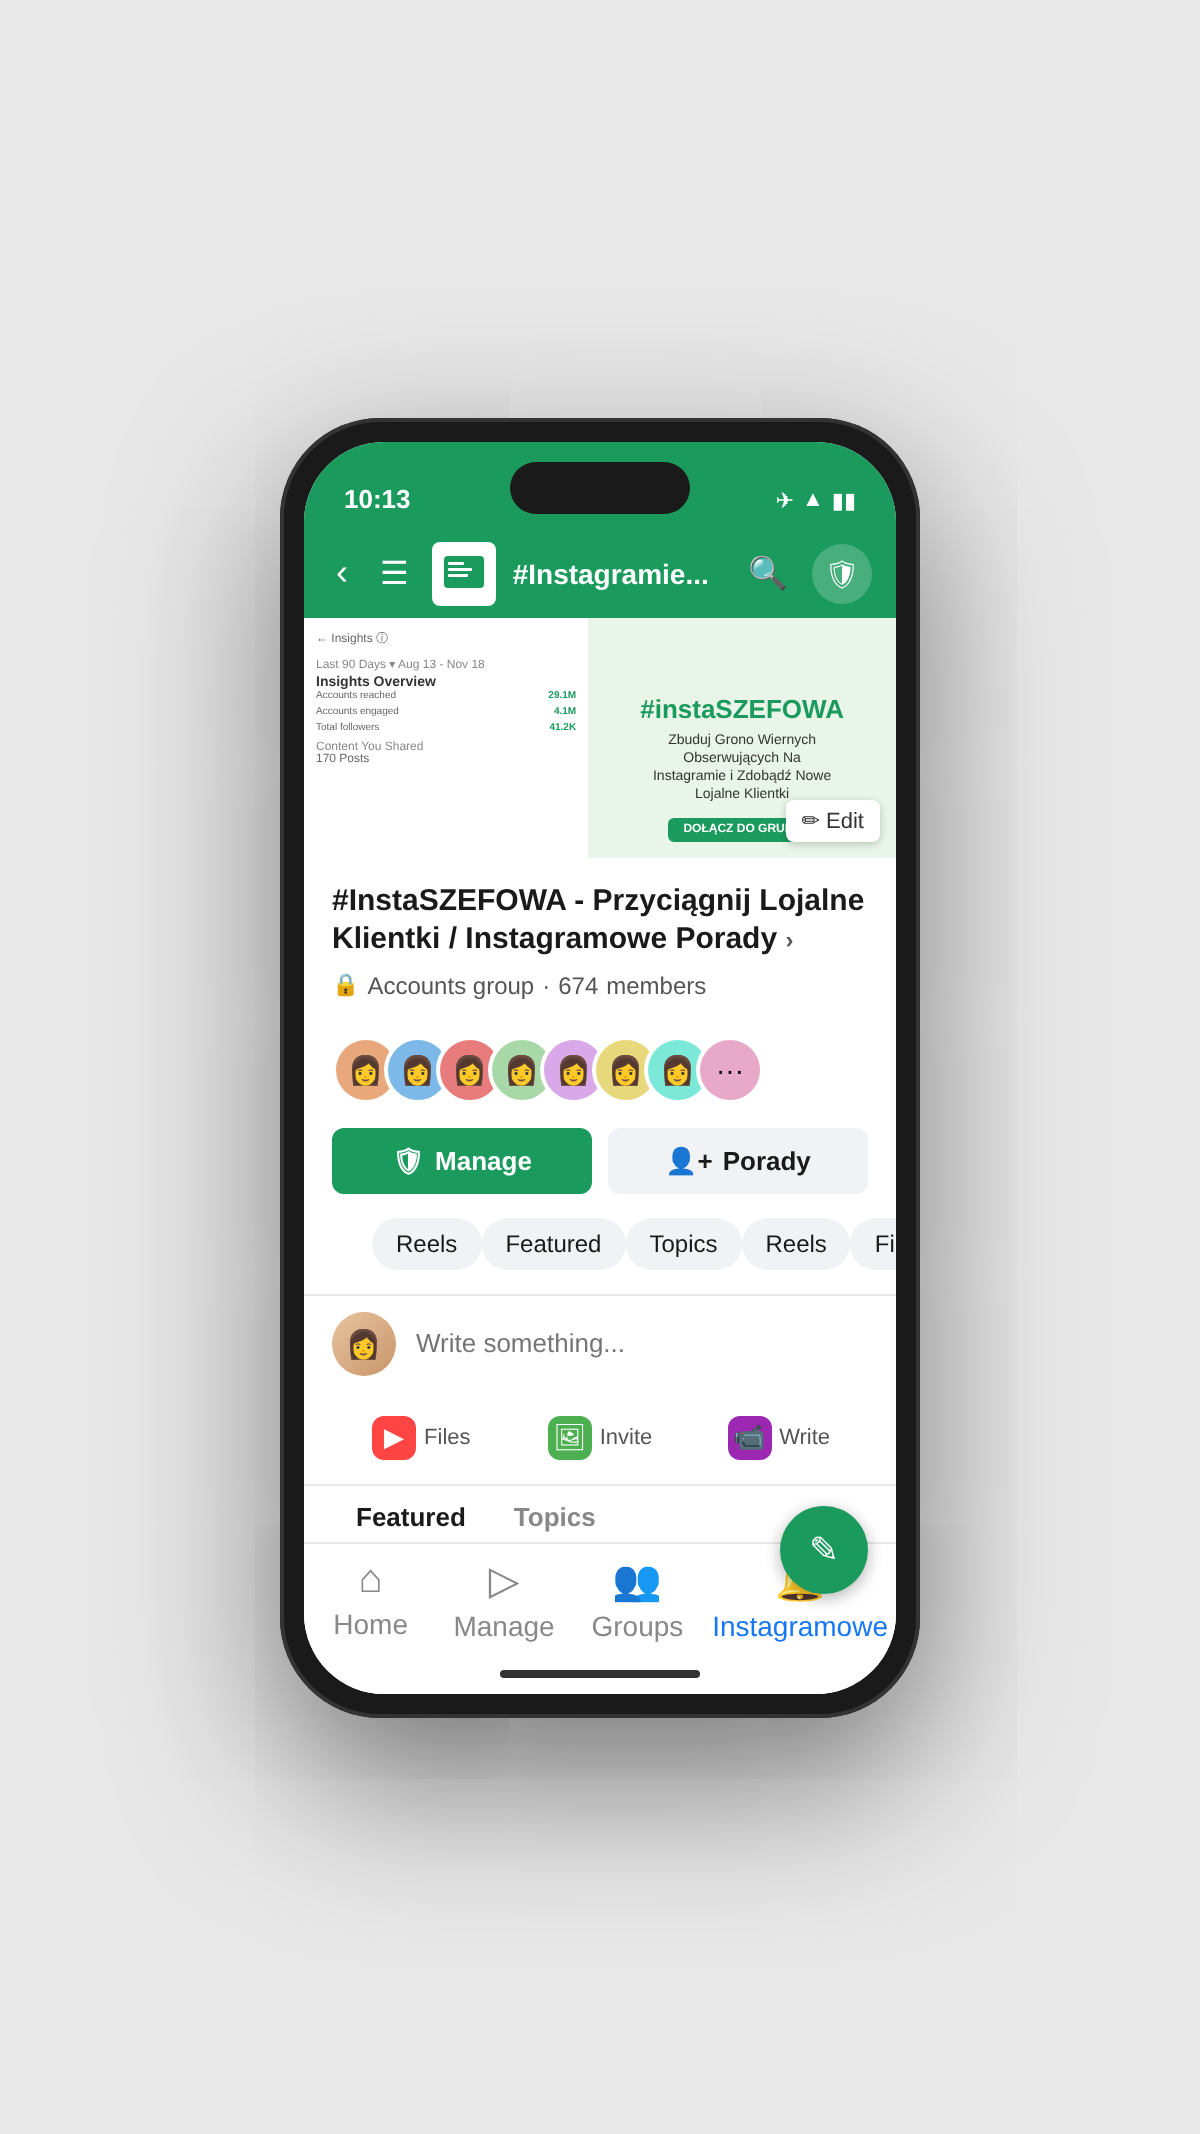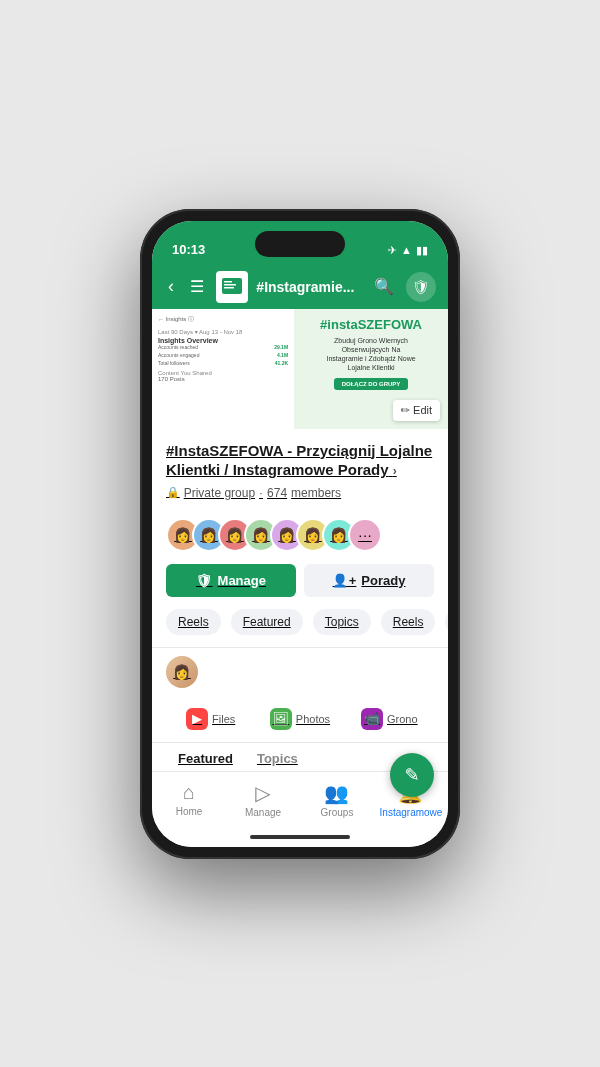--- a/index.html
+++ b/index.html
@@ -198,21 +198,21 @@
     .cover-right {
       position: absolute;
       right: 0;
       top: 0;
       width: 52%;
       height: 100%;
       background: #e8f5e8;
       display: flex;
       flex-direction: column;
       align-items: center;
-      justify-content: flex-start;
+      justify-content: flex-end;
       padding: 8px;
     }
 
     .cover-hashtag {
       font-size: 13px;
       font-weight: 800;
       color: #1a9a5c;
       text-align: center;
       margin-bottom: 4px;
     }
@@ -249,21 +249,20 @@
       box-shadow: 0 1px 4px rgba(0,0,0,0.2);
       cursor: pointer;
     }
 
     
     .content-area {
       flex: 1;
       overflow-y: auto;
       overflow-x: hidden;
       background: white;
-      text-decoration: underline;
     }
 
     .group-info {
       padding: 12px 14px 8px;
     }
 
     .group-title {
       font-size: 15px;
       font-weight: 700;
       color: #1a1a1a;
@@ -356,24 +355,25 @@
       cursor: pointer;
       display: flex;
       align-items: center;
       justify-content: center;
       gap: 5px;
     }
 
     
     .category-tabs {
       display: flex;
-      gap: 10px;
+      gap: 0;
       padding: 0 14px;
       margin-bottom: 12px;
       overflow-x: auto;
+      margin-left: 20px;
     }
 
     .category-tabs::-webkit-scrollbar { display: none; }
 
     .tab-pill {
       background: #f0f2f5;
       color: #1a1a1a;
       border: none;
       border-radius: 20px;
       padding: 6px 12px;
@@ -489,21 +489,21 @@
     .nav-icon {
       font-size: 20px;
       color: #888;
     }
 
     .nav-icon.active {
       color: #1877f2;
     }
 
     .nav-label {
-      font-size: 10px;
+      font-size: 14px;
       color: #888;
     }
 
     .nav-label.active {
       color: #1877f2;
     }
 
     .notif-wrapper {
       position: relative;
       display: inline-block;
@@ -639,21 +639,21 @@
 
     <div class="content-area">
 
       <div class="group-info">
         <div class="group-title">
           <span>#InstaSZEFOWA - Przyciągnij Lojalne Klientki / Instagramowe Porady</span>
           <span class="chevron">›</span>
         </div>
         <div class="group-meta">
           <span class="lock-icon">🔒</span>
-          <span>Private group</span>
+          <span>Accounts group</span>
           <span>·</span>
           <span>674</span>
           <span>members</span>
         </div>
       </div>
 
       <div class="member-avatars">
         <div class="avatar-circle">👩</div>
         <div class="avatar-circle">👩</div>
         <div class="avatar-circle">👩</div>
@@ -680,34 +680,35 @@
         <button class="tab-pill">Featured</button>
         <button class="tab-pill">Topics</button>
         <button class="tab-pill">Reels</button>
         <button class="tab-pill">Files</button>
       </div>
 
       <div class="write-bar">
         <div class="write-avatar">
           <div style="width:100%; height:100%; background: linear-gradient(135deg, #e8c4a0, #c8956a); border-radius:50%; display:flex; align-items:center; justify-content:center; font-size:14px;">👩</div>
         </div>
+        <input class="write-input" type="text" readonly="" placeholder="Write something..." style="">
       </div>
 
       <div class="media-buttons">
         <button class="media-btn">
           <div class="icon-box reel-icon">▶</div>
           <span>Files</span>
         </button>
         <button class="media-btn">
           <div class="icon-box photo-icon">🖼</div>
-          <span>Photos</span>
+          <span>Invite</span>
         </button>
         <button class="media-btn">
           <div class="icon-box room-icon">📹</div>
-          <span>Grono</span>
+          <span>Write</span>
         </button>
       </div>
 
       <div class="content-tabs">
         <div class="content-tab active">Featured</div>
         <div class="content-tab">Topics</div>
       </div>
 
     </div>
 

